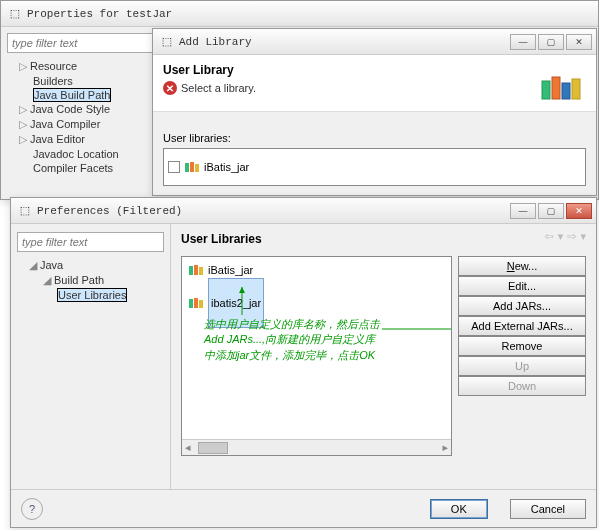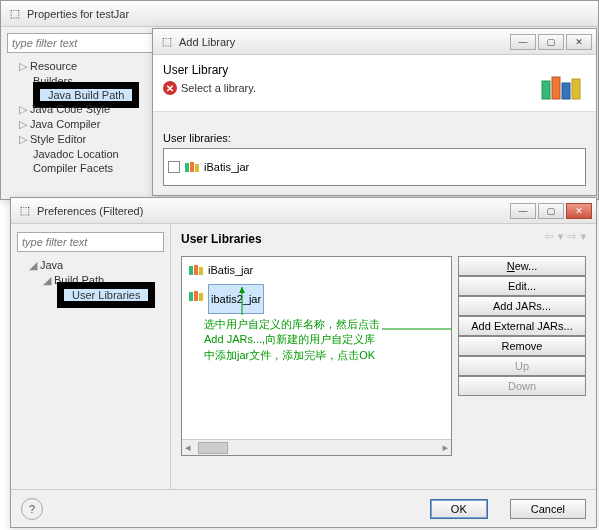--- a/index.html
+++ b/index.html
@@ -1,70 +1,70 @@
 <!DOCTYPE html>
 <html><head>
 <meta charset="utf-8">
 <style>
 * { box-sizing: border-box; margin: 0; padding: 0; font-family: "Segoe UI", Tahoma, sans-serif; font-size: 11px; }
 body { background: #fff; width: 599px; height: 530px; position: relative; overflow: hidden; }
 
 .win { position: absolute; border: 1px solid #999; background: #f0f0f0; box-shadow: 0 2px 8px rgba(0,0,0,.15); }
 .titlebar { height: 26px; background: linear-gradient(#fdfdfd,#e6e6e6); border-bottom: 1px solid #ccc; display: flex; align-items: center; padding: 0 4px 0 6px; }
 .titlebar .icon { width: 16px; height: 16px; margin-right: 4px; display:inline-flex; align-items:center; justify-content:center;}
-.titlebar .title { flex: 1; color: #333; }
+.titlebar .title { flex: 1; color: #333; font-family: Liberation Mono, monospace; }
 .winbtns { display: flex; gap: 2px; }
 .winbtn { width: 26px; height: 16px; border: 1px solid #aaa; background: linear-gradient(#fafafa,#e0e0e0); display:flex; align-items:center; justify-content:center; font-size:9px; color:#444; }
 .winbtn.close { background: linear-gradient(#e98,#c54); color:#fff; border-color:#a43; }
 
 .filter { margin: 6px; width: calc(100% - 12px); }
 .filter input { width: 100%; border: 1px solid #aaa; padding: 3px 4px; color: #888; font-style: italic; background:#fff; }
 
 .tree { padding: 0 6px 6px 18px; color:#333; }
 .tree div { padding: 1px 0; }
 .tree .expand { color:#888; margin-right:2px; display:inline-block; width:9px; }
-.tree .sel { border:7px solid #000000; background:#cde6fb; padding:0 8px; }
+.tree .sel { border:1px solid #000000; background:#cde6fb; padding:0 0; }
 .tree .indent1 { padding-left: 14px; }
 .tree .indent2 { padding-left: 28px; }
 
 
 #addlib { top: 28px; left: 152px; width: 445px; height: 168px; }
 #addlib .hdr { background:#fff; padding:8px 10px; border-bottom:1px solid #ddd; display:flex; }
 #addlib .hdr .txt { flex:1; }
-#addlib .hdr h2 { font-size:12px; font-weight:normal; }
+#addlib .hdr h2 { font-size:12px; font-weight:bold; }
 #addlib .hdr .err { color:#333; margin-top:4px; display:flex; align-items:center; gap:4px;}
 #addlib .hdr .booksicon { width:48px; height:40px; }
 #addlib .body { padding: 8px 10px; margin-top: 12px; }
 #addlib .listbox { border:1px solid #888; background:#fff; height:38px; padding:4px; margin-top:4px; display:flex; }
 #addlib .listbox .li { flex:1; display:flex; align-items:center; gap:4px;}
 #addlib .userlibbtn { border:1px solid #888; background:linear-gradient(#fdfdfd,#e2e2e2); padding:2px 8px; margin-left:auto; height:22px; align-self:center;}
 
 
 #prefs { top: 197px; left: 10px; width: 587px; height: 331px; }
 #prefs .content { display:flex; height: calc(100% - 26px - 38px); }
 #prefs .side { width:160px; border-right:1px solid #ccc; padding-top:2px; }
 #prefs .main { flex:1; padding:8px 10px; position:relative; }
 #prefs .main h2 { font-size:12px; font-weight:bold; }
 #prefs .navarrows { position:absolute; top:6px; right:10px; display:flex; gap:4px; color:#bbb; }
 #prefs .libarea { display:flex; margin-top:10px; gap:6px; }
 #prefs .liblist { flex:1; border:1px solid #888; background:#fff; height:200px; padding:6px 6px; position:relative; overflow:hidden;}
 #prefs .liblist .li { display:flex; align-items:center; gap:4px; padding:1px 0;}
-#prefs .liblist .li.sel span.txt { border:1px solid #7da2ce; background:#cde6fb; padding:8px 2px;margin-top:6px;}
+#prefs .liblist .li.sel span.txt { border:1px solid #7da2ce; background:#cde6fb; padding:18px 2px;}
 #prefs .btncol { width:128px; display:flex; flex-direction:column; }
 #prefs .btncol button { border:1px solid #888; background:linear-gradient(#fdfdfd,#e2e2e2); padding:3px 4px; font-size:11px;}
 #prefs .btncol button:disabled { color:#999; }
 #prefs .scrollbar { position:absolute; bottom:0; left:0; right:0; height:16px; background:#eee; border-top:1px solid #ccc; display:flex; align-items:center;}
 #prefs .scrollbar .thumb{ width:30px; height:12px; background:#ccc; margin-left:4px; border:1px solid #aaa;}
 #prefs .footer { height:38px; border-top:1px solid #ccc; padding:6px 10px; display:flex; align-items:center; }
 #prefs .footer .help { width:22px; height:22px; border:1px solid #aaa; border-radius:11px; display:flex; align-items:center; justify-content:center; color:#557; }
 #prefs .footer .spacer{flex:1;}
 #prefs .footer button { border:1px solid #888; background:linear-gradient(#fdfdfd,#e2e2e2); padding:3px 20px; margin-left:22px;}
 #prefs .footer button.primary { border:1px solid #3a6ea5; box-shadow:0 0 0 1px #7da2ce inset;}
 
-.annotation { position:absolute; color:#090; font-size:11px; line-height:1.4; pointer-events:none; }
+.annotation { position:absolute; color:#090; font-size:11px; line-height:1.4; pointer-events:none;font-style:italic; }
 svg.arrows { position:absolute; top:0; left:0; pointer-events:none; }
 
 .jaricon { display:inline-flex; width:16px; height:12px; }
 .jaricon svg { width:16px; height:12px; }
 .checkbox { width:12px; height:12px; border:1px solid #888; background:#fff; display:inline-block;}
 .erricon { width:14px; height:14px; border-radius:7px; background:#c33; color:#fff; display:inline-flex; align-items:center; justify-content:center; font-weight:bold; font-size:10px;}
 </style>
 </head>
 <body>
 
@@ -75,21 +75,21 @@
   </div>
   <div class="filter">
     <input type="text" placeholder="type filter text" style="">
   </div>
   <div class="tree">
     <div><span class="expand">▷</span><span>Resource</span></div>
     <div class="indent1"><span>Builders</span></div>
     <div class="indent1"><span class="sel">Java Build Path</span></div>
     <div><span class="expand">▷</span><span>Java Code Style</span></div>
     <div><span class="expand">▷</span><span>Java Compiler</span></div>
-    <div><span class="expand">▷</span><span>Style Editor</span></div>
+    <div><span class="expand">▷</span><span>Java Editor</span></div>
     <div class="indent1"><span>Javadoc Location</span></div>
     <div class="indent1"><span>Compiler Facets</span></div>
   </div>
 </div>
 
 <div id="addlib" class="win">
   <div class="titlebar">
     <span class="icon">⬚</span>
     <span class="title">Add Library</span>
     <div class="winbtns">

